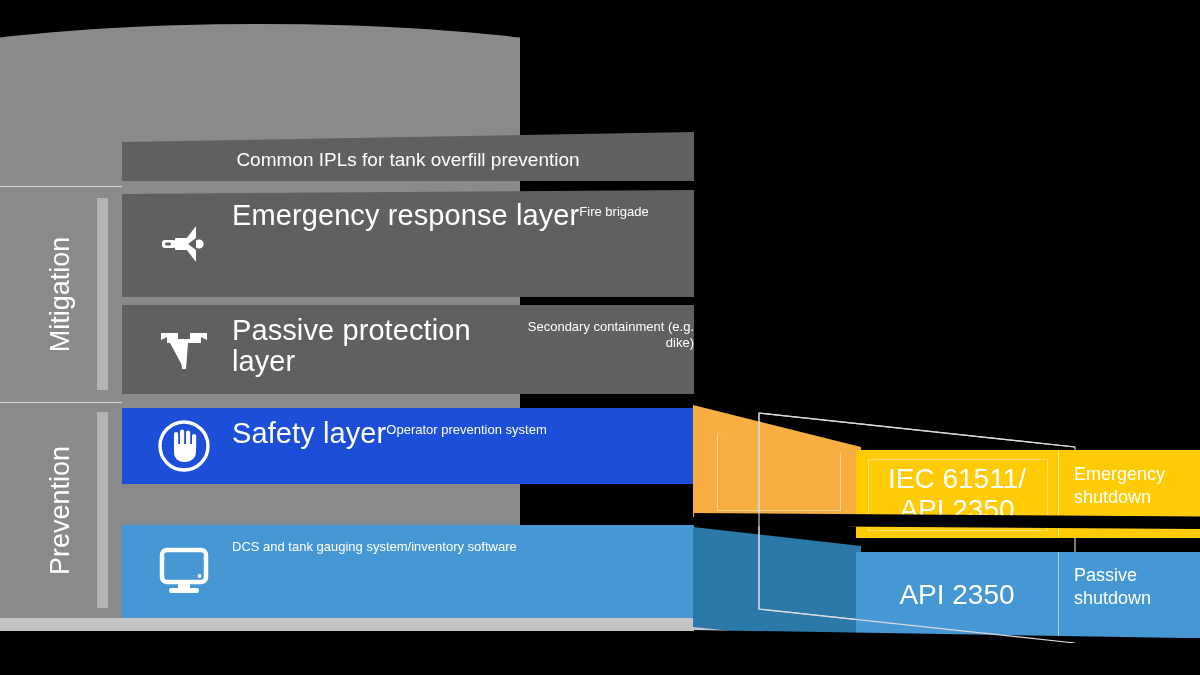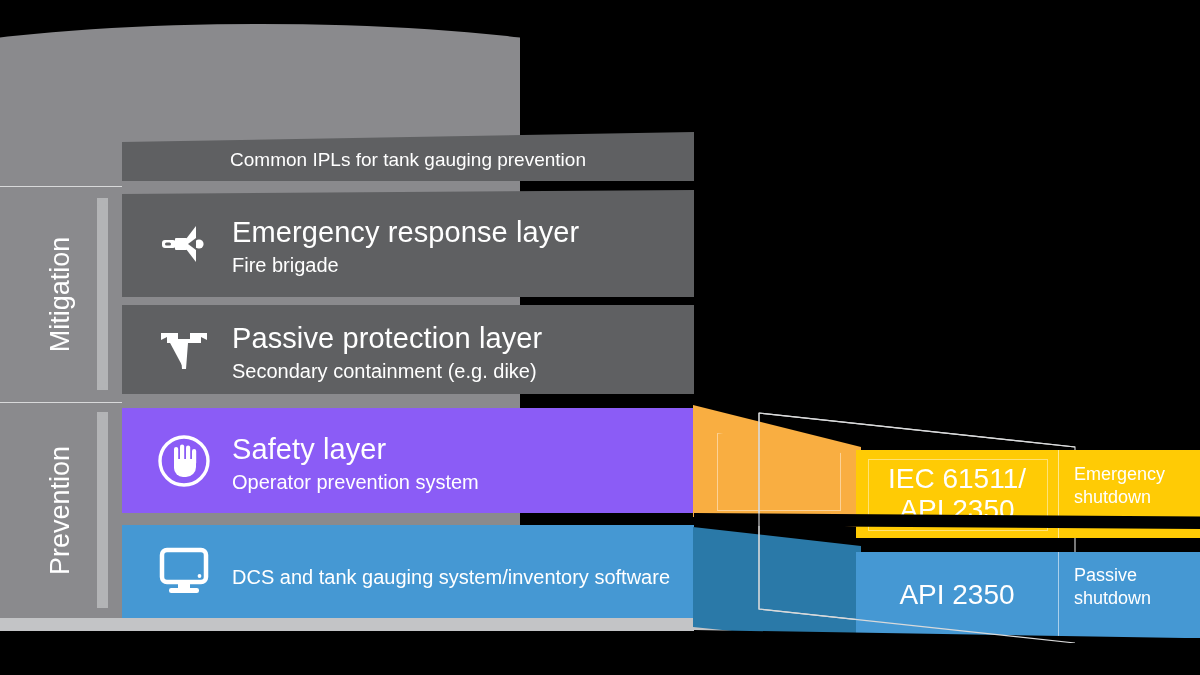--- a/index.html
+++ b/index.html
@@ -21,34 +21,34 @@
   .axis-label span{transform:rotate(-90deg);white-space:nowrap;}
   .arrow{position:absolute;right:14px;width:11px;background:#b3b4b6;}
   .arrow:before,.arrow:after{content:"";position:absolute;left:0;width:0;height:0;
      border-left:5.5px solid transparent;border-right:5.5px solid transparent;}
   .arrow:before{top:0;border-bottom:9px solid #b3b4b6;}
   .arrow:after{bottom:0;border-top:9px solid #b3b4b6;}
   .arrow i{position:absolute;left:5px;top:4px;bottom:4px;width:1.5px;background:#b3b4b6;}
 
   
   .bar{position:absolute;left:122px;color:#fff;}
-  .bar .txt{position:absolute;left:110px;top:4px;height:100%;display:flex;flex-direction:column;justify-content:center;}
+  .bar .txt{position:absolute;left:110px;top:10px;height:100%;display:flex;justify-content:center;}
   .title{font-size:29px;line-height:1.08;letter-spacing:.1px;}
-  .sub{font-size:20px;line-height:1.25;margin-top:4px;}
+  .sub{font-size:13px;line-height:1.25;margin-top:4px;text-align:right;}
   .ico{position:absolute;left:26px;top:0;height:100%;width:72px;display:flex;align-items:center;justify-content:center;}
 
   .bar-ipl{top:132px;width:572px;height:49px;background:#5f6062;
      clip-path:polygon(0 10px, 100% 0, 100% 100%, 0 100%);}
   .bar-ipl .cap{position:absolute;left:0;top:0;width:100%;height:100%;
      display:flex;align-items:center;justify-content:center;font-size:19px;padding-top:6px;box-sizing:border-box;}
 
   .bar-em{top:190px;width:572px;height:107px;background:#5f6062;
      clip-path:polygon(0 4px,100% 0,100% 100%,0 100%);}
   .bar-pp{top:305px;width:572px;height:89px;background:#5f6062;}
-  .bar-sf{top:408px;width:572px;height:105px;background:#8b5cf6;}
+  .bar-sf{top:408px;width:572px;height:76px;background:#1d4ed8;}
   .bar-bp{top:525px;width:572px;height:93px;background:#4598d3;}
 
   
   .conn-y{position:absolute;left:693px;top:405px;width:168px;height:122px;background:#f9ae41;
      clip-path:polygon(0 0, 100% 42px, 100% 122px, 0 112px);}
   .conn-y-in{position:absolute;left:717px;top:433px;width:122px;height:76px;
      border:1px solid rgba(255,255,255,.45);
      clip-path:polygon(0 0,100% 20px,100% 100%,0 100%);}
   .conn-b{position:absolute;left:693px;top:527px;width:168px;height:117px;background:#2a79a8;
      clip-path:polygon(0 0,100% 19px,100% 117px,0 100px);}
@@ -99,21 +99,21 @@
       <div class="axis-label">
         <span>Prevention</span>
       </div>
       <div class="arrow" style="top:10px;height:196px;">
           <i></i>
         </div>
     </div>
   </div>
 
   <div class="bar bar-ipl">
-    <div class="cap">Common IPLs for tank gauging prevention</div>
+    <div class="cap">Common IPLs for tank overfill prevention</div>
   </div>
 
   <div class="bar bar-em">
     <div class="ico">
       <svg width="52" height="40" viewBox="0 0 52 40" fill="#fff">
         <path d="M38 2 L38 38 L28 25 L28 15 Z"></path>
         <rect x="17" y="14" width="12" height="12" rx="1"></rect>
         <rect x="4" y="16" width="14" height="8" rx="3"></rect>
         <rect x="7" y="18.5" width="6" height="3" rx="1.5" fill="#5f6062"></rect>
         <circle cx="41" cy="20" r="4.6"></circle>

